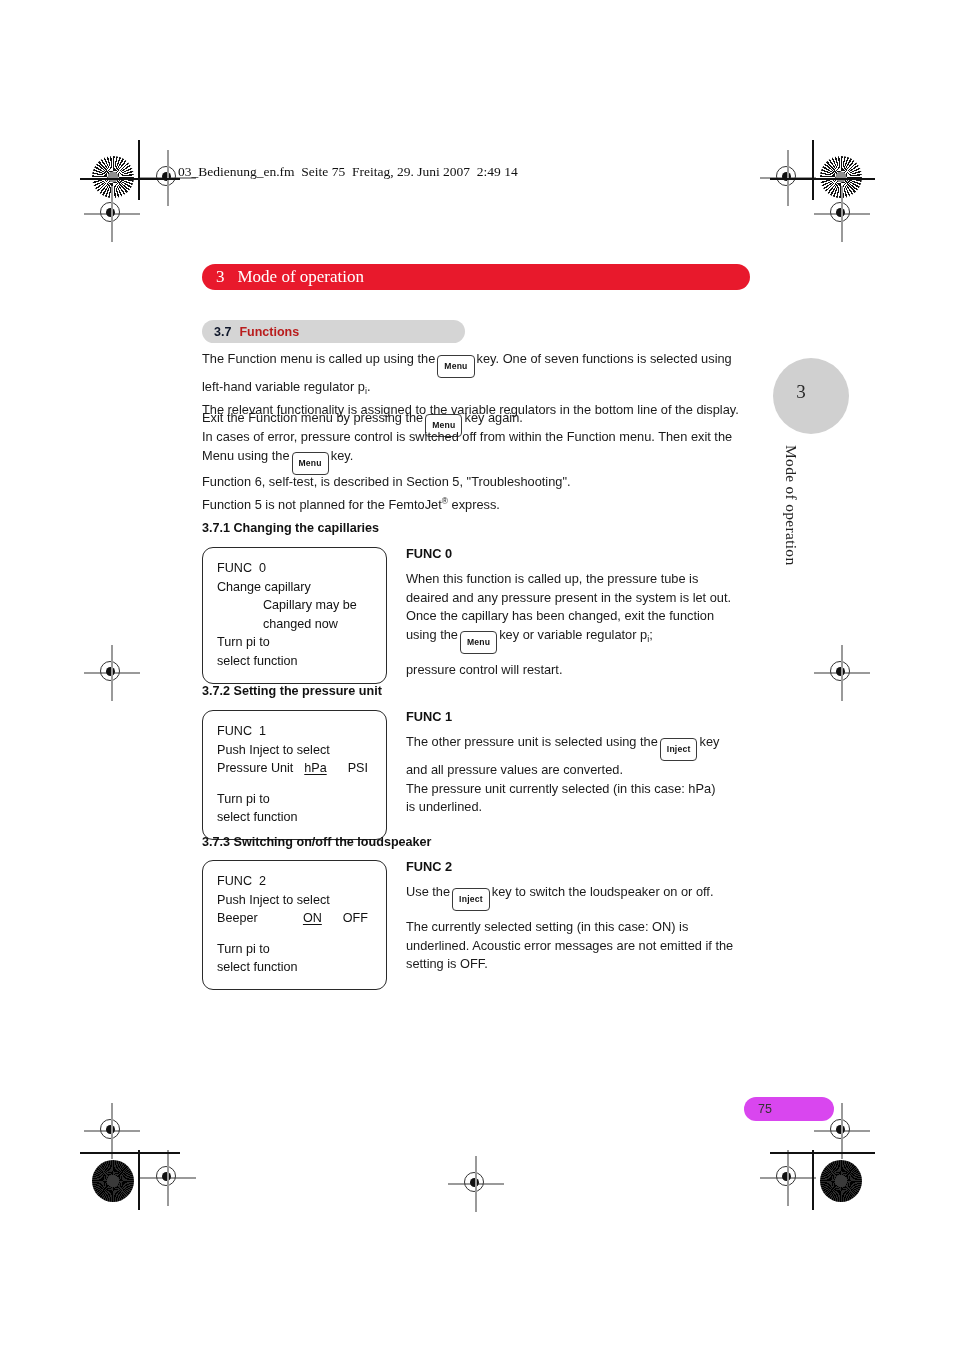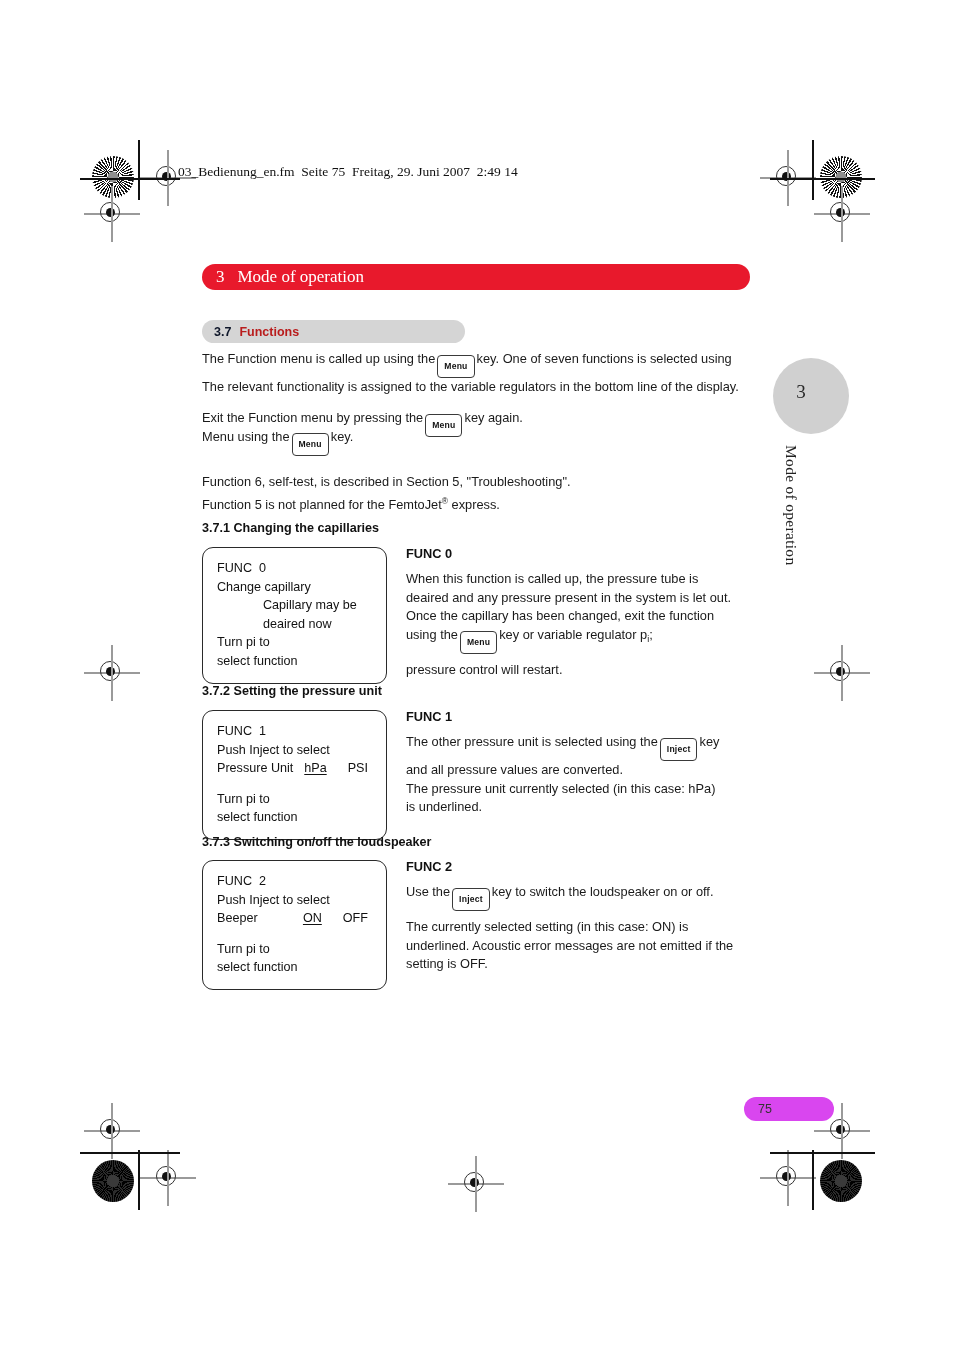--- a/index.html
+++ b/index.html
@@ -337,50 +337,54 @@
 
 <div class="section-bar">
   <span class="snum">3.7</span>
   <span class="stitle">Functions</span>
 </div>
 
 <div class="para" style="left:202px; top:350px; width:548px;">
   <span class="ln">
     <span>The Function menu is called up using the</span><span class="key">Menu</span><span>key. One of seven functions is selected using</span>
   </span>
+  <span class="ln">
+    <span>left-hand variable regulator p</span><sub class="pi">i</sub><span>.</span>
+  </span>
   <span class="ln">The relevant functionality is assigned to the variable regulators in the bottom line of the display.</span>
 </div>
 
 <div class="para" style="left:202px; top:409px; width:548px;">
   <span class="ln">
     <span>Exit the Function menu by pressing the</span><span class="key">Menu</span><span>key again.</span>
   </span>
 </div>
 
 <div class="para" style="left:202px; top:428px; width:548px;">
+  <span class="ln">In cases of error, pressure control is switched off from within the Function menu. Then exit the</span>
   <span class="ln">
     <span>Menu using the</span><span class="key">Menu</span><span>key.</span>
   </span>
 </div>
 
 <div class="para" style="left:202px; top:473px; width:548px;">
   <span class="ln">Function 6, self-test, is described in Section 5, "Troubleshooting".</span>
   <span class="ln">
     <span>Function 5 is not planned for the FemtoJet</span><sup class="reg">®</sup>
     <span>express.</span>
   </span>
 </div>
 
 <div class="subhead" style="left:202px; top:521px;">3.7.1  Changing the capillaries</div>
 
 <div class="lcd" style="left:202px; top:547px; width:185px;">
   <span class="row">FUNC  0</span>
   <span class="row">Change capillary</span>
   <span class="row indent1">Capillary may be</span>
-  <span class="row indent1">deaired now</span>
+  <span class="row indent1">changed now</span>
   <span class="row">Turn pi to</span>
   <span class="row">select function</span>
 </div>
 
 <div class="func-title" style="left:406px; top:546px;">FUNC 0</div>
 <div class="func-body" style="left:406px; top:570px; width:350px;">
   <span class="ln">When this function is called up, the pressure tube is</span>
   <span class="ln">deaired and any pressure present in the system is let out.</span>
   <span class="ln">Once the capillary has been changed, exit the function</span>
   <span class="ln">

